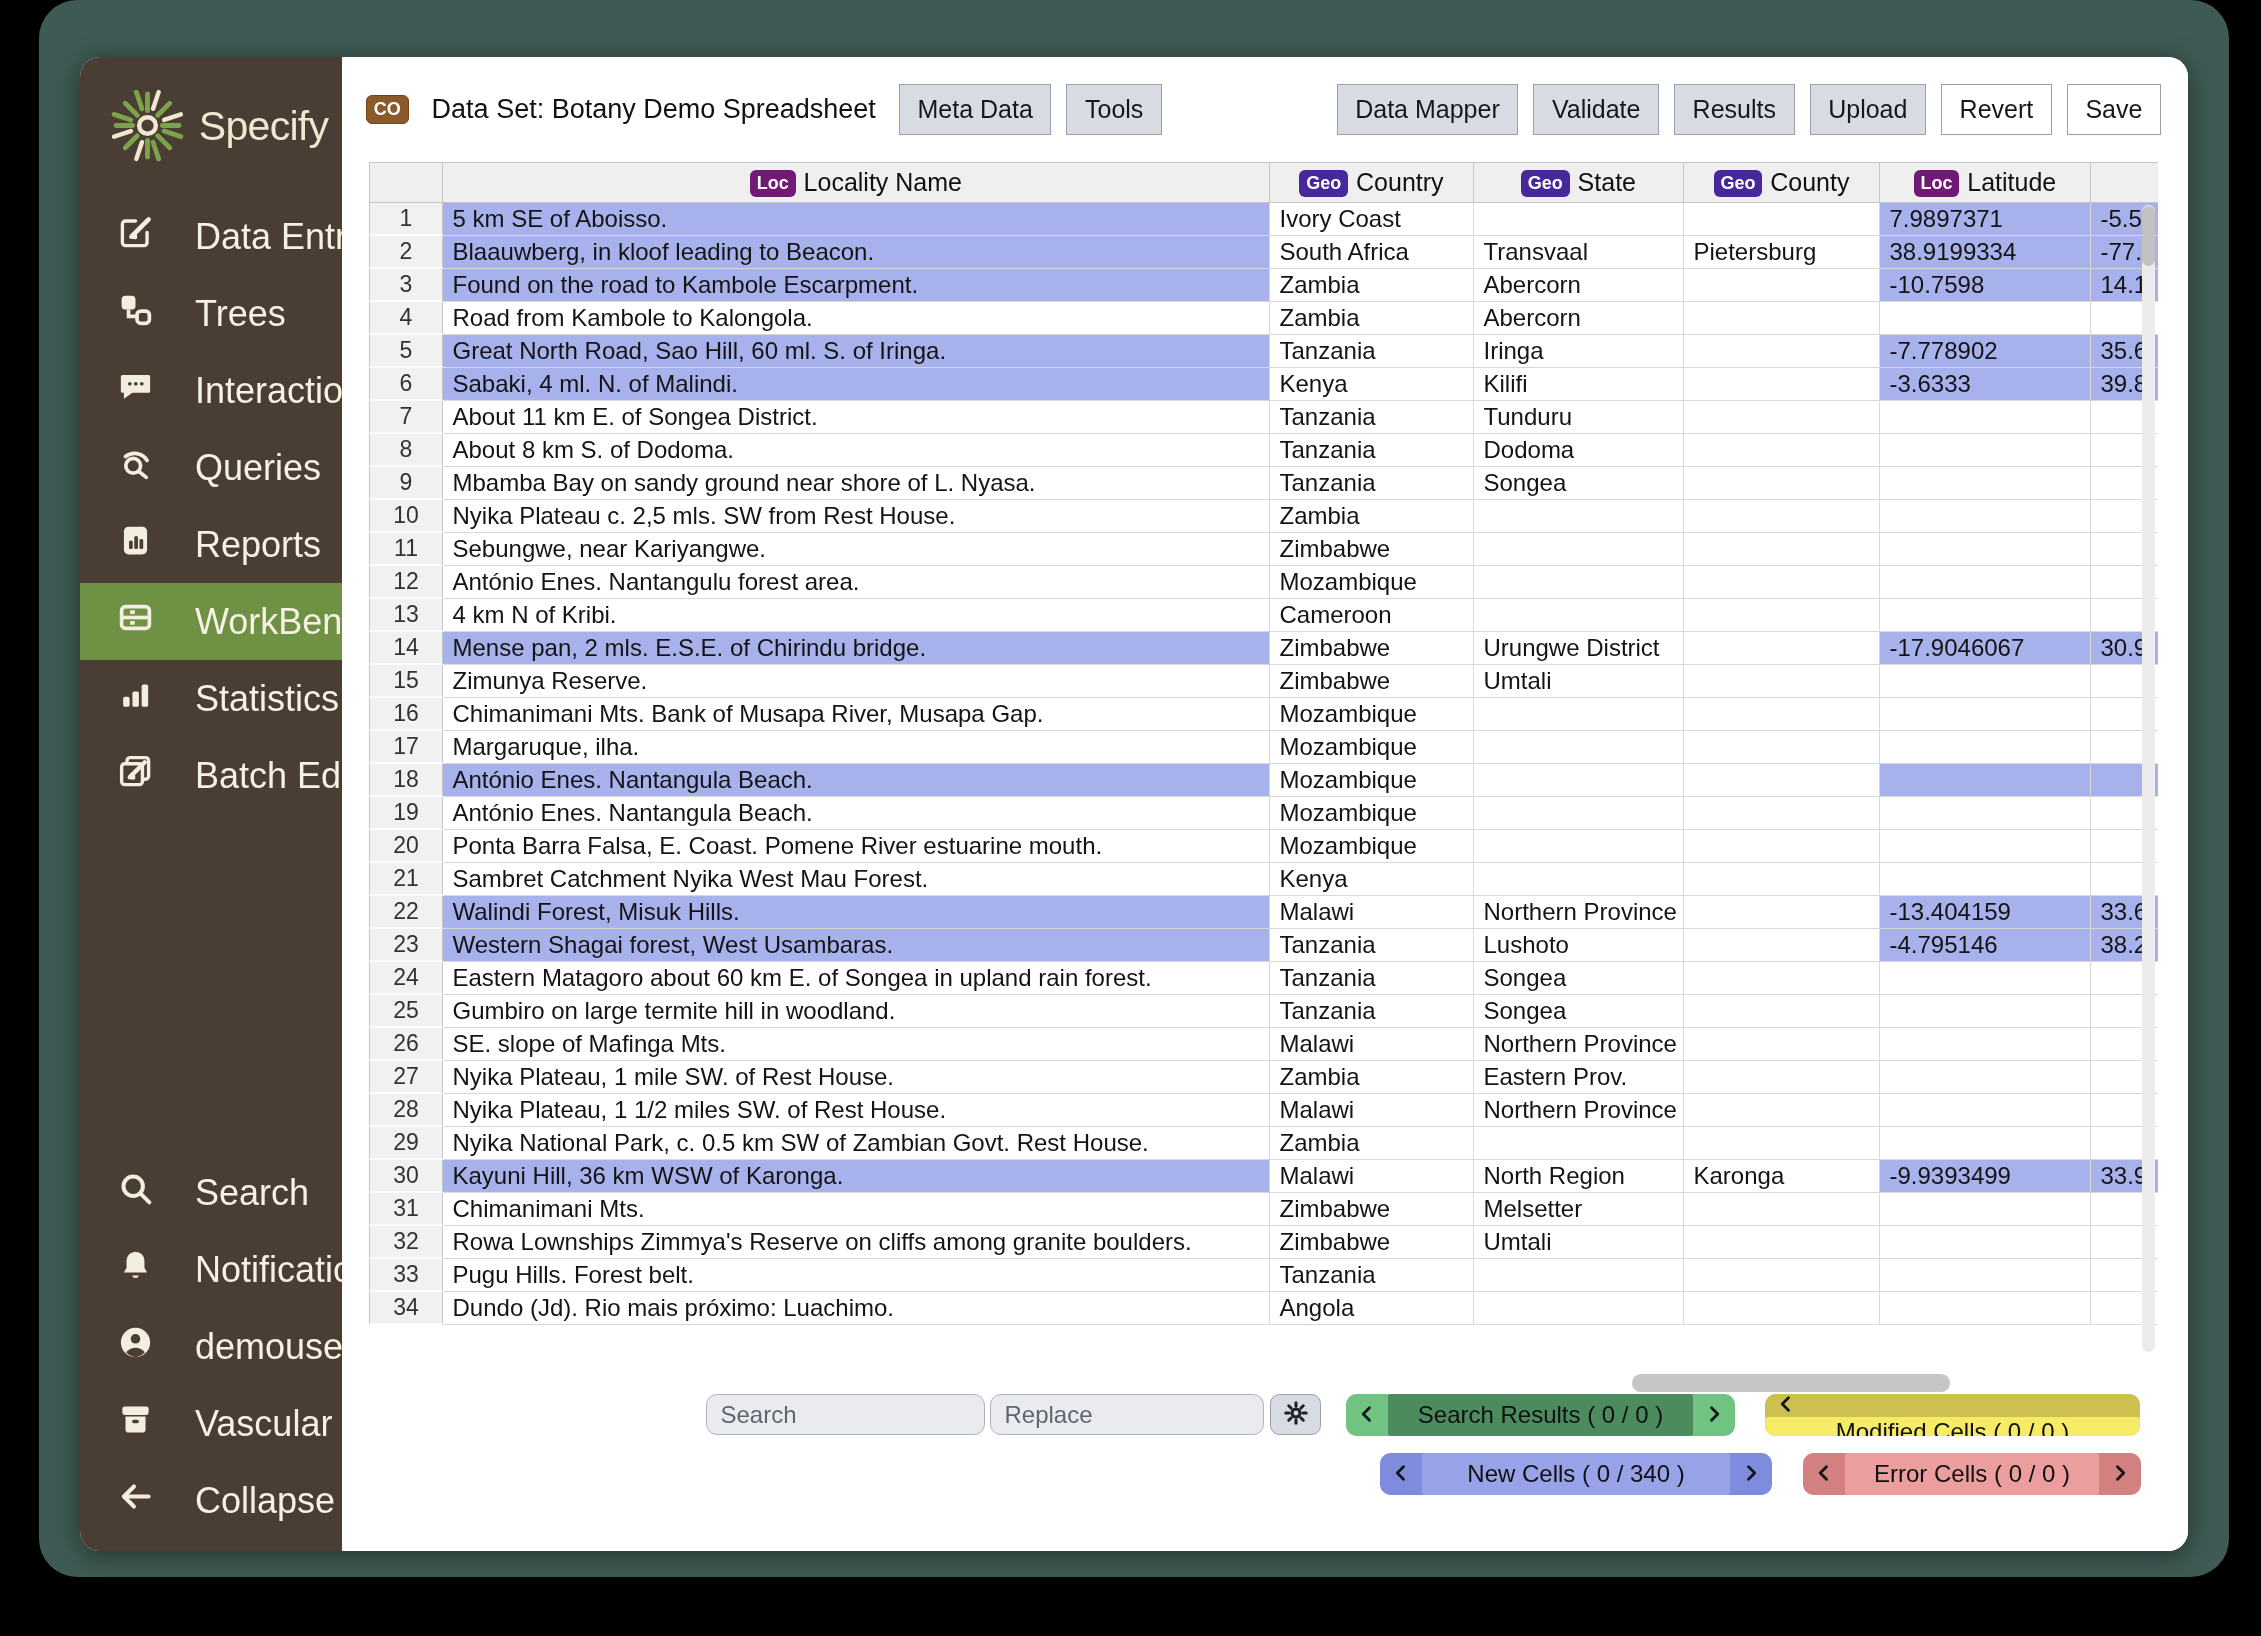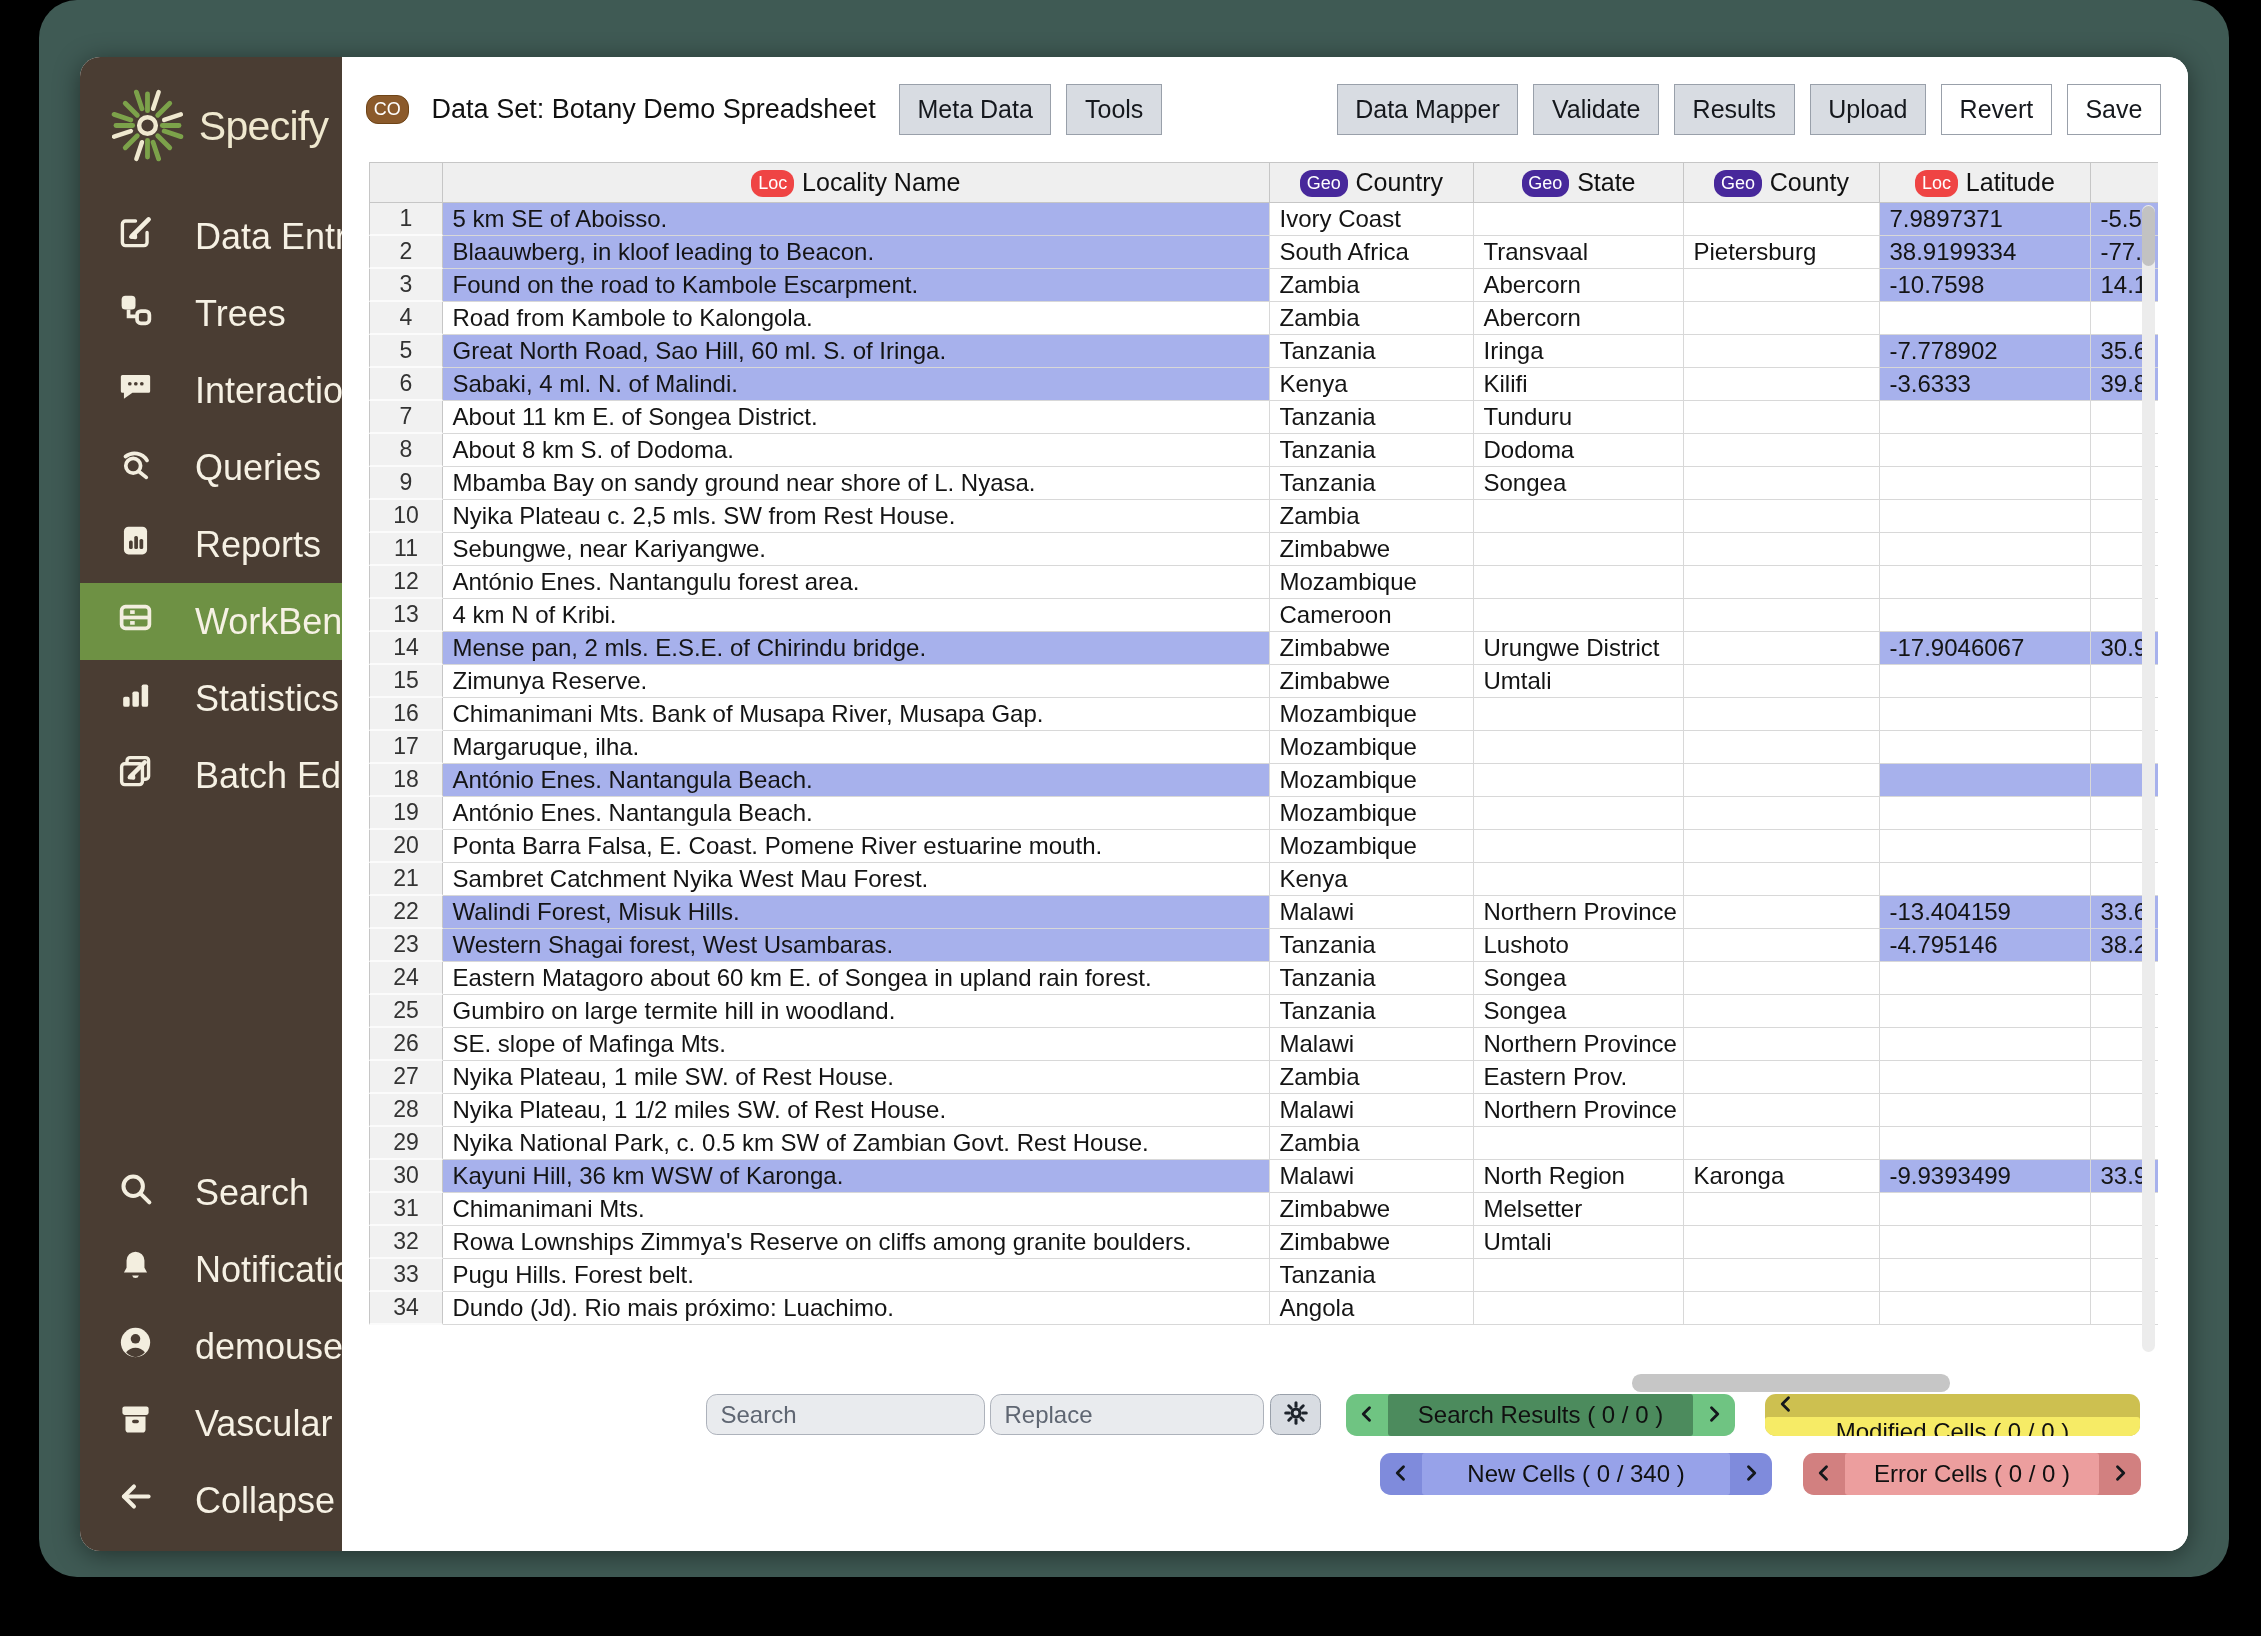--- a/index.html
+++ b/index.html
@@ -25,24 +25,24 @@
     font-size:36px; cursor:pointer; white-space:nowrap; }
   .side-item.selected { background:#6E9144; }
   .side-item svg { width:37px; height:37px; flex:none; }
   .side-footer { margin-top:auto; padding-bottom:12px; }
 
   
   .main { flex:1; position:relative; background:#fff; }
   .topbar { position:absolute; left:0; top:0; right:0; height:105px; display:flex;
     align-items:center; padding:0 27px 0 24px; gap:16px; }
   .topbar h1 { font-size:27px; font-weight:400; margin:7px; white-space:nowrap; color:#111; }
-  .badge { font-weight:400; color:#fff; border-radius:12px; padding:4px 6.8px; font-size:18px;
+  .badge { font-weight:700; color:#fff; border-radius:6px; padding:4px 6.8px; font-size:18px;
     display:inline-block; line-height:1.1; }
   .badge-co { background:#8B5A2B; border:1.4px solid #6e4417; }
-  .badge-loc { background:#ef4444; }
+  .badge-loc { background:#701a75; }
   .badge-geo { background:#47289B; }
   .btn { font-size:25px; padding:10px 17.6px; border-radius:0; border:1.7px solid #99A0AA;
     background:#D8DCE2; color:#15181d; cursor:pointer; white-space:nowrap;
     font-family:inherit; }
   .btn.white { background:#fff; }
   #left-buttons { display:flex; gap:15px; }
   #right-buttons { margin-left:auto; display:flex; gap:15px; }
 
   
   .grid-wrap { position:absolute; left:27px; top:105px; width:1789px; height:1205px;

